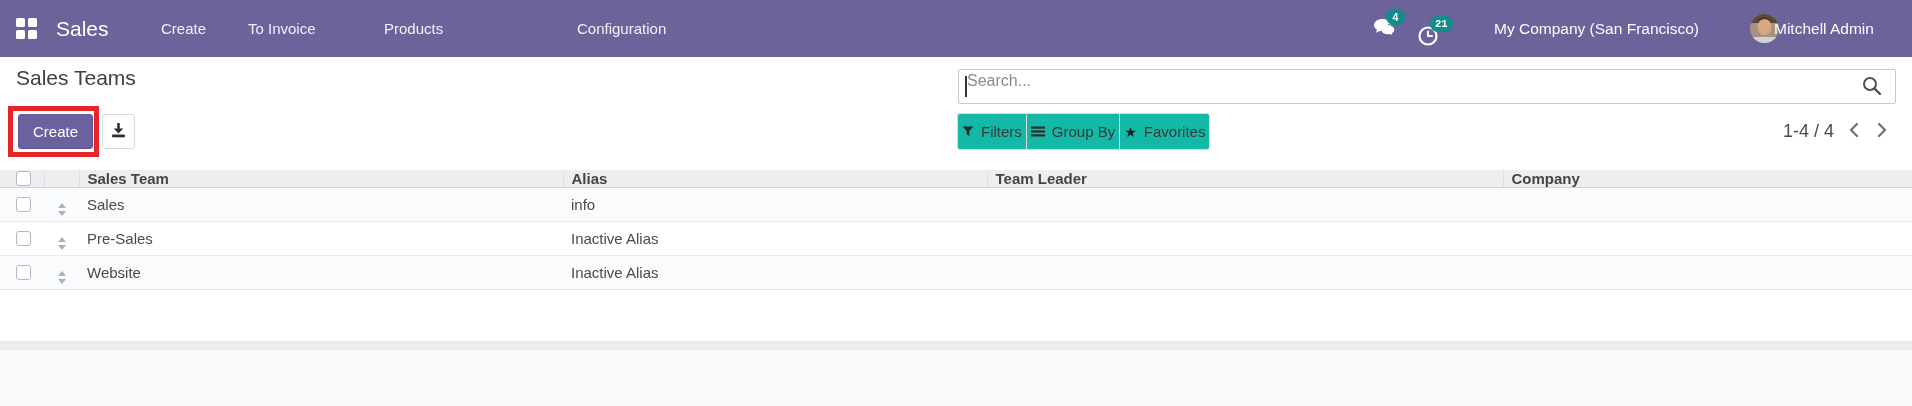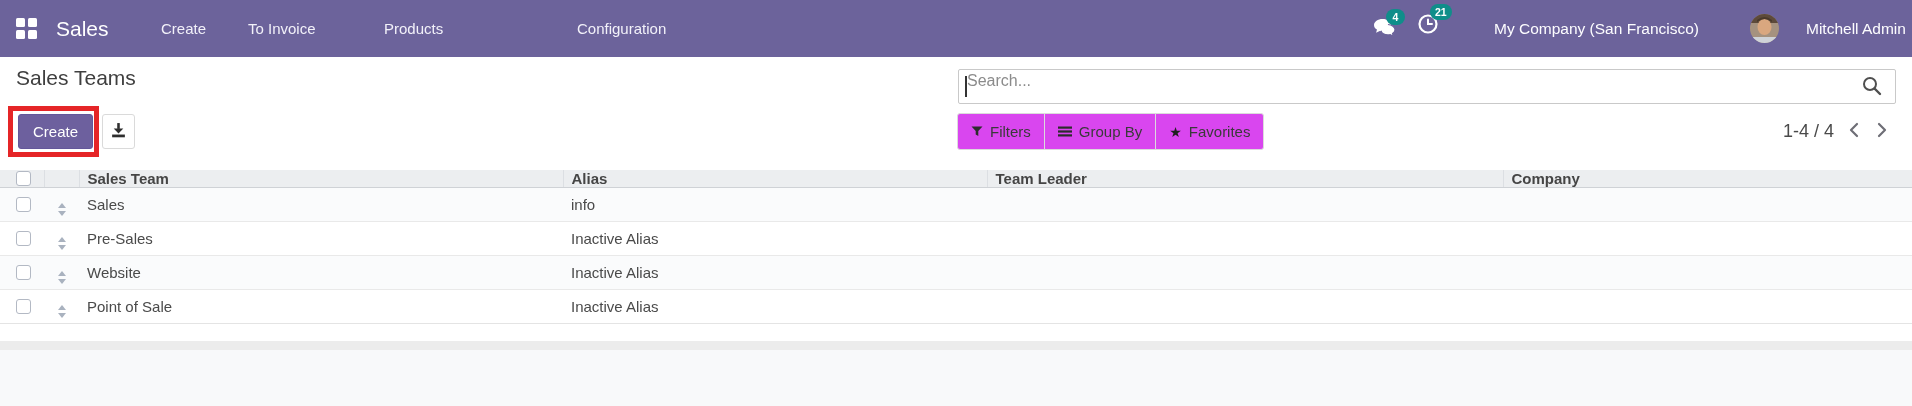--- a/index.html
+++ b/index.html
@@ -12,28 +12,28 @@
   .apps-btn { position:absolute; left:16px; top:18px; width:21px; height:21px; display:grid;
               grid-template-columns:9px 9px; grid-template-rows:9px 9px; gap:2.5px; cursor:pointer; }
   .apps-btn span { background:#ffffff; border-radius:1.5px; }
   .brand { position:absolute; left:56px; top:0; line-height:57px; color:#ffffff; font-size:21px; font-weight:500; cursor:pointer; }
   .nav-item { position:absolute; top:0; line-height:57px; color:#f2f1f9; font-size:15px; cursor:pointer; }
   .nav-orders { left:161px; } .nav-toinvoice { left:248px; } .nav-products { left:363px;margin-left:21px; }
   .nav-reporting { left:465px; } .nav-config { left:577px; }
 
   .systray-icon { position:absolute; cursor:pointer; }
   .sys-msg { left:1373px; top:17px; width:36px; height:26px; }
-  .sys-act { left:1417px; top:12px; width:40px; height:26px; }
+  .sys-act { left:1417px; top:24px; width:40px; height:26px;font-family:Liberation Mono, monospace; }
   .sys-badge { position:absolute; top:-8px; left:13px; min-width:19px; height:16px; padding:0 5px;
                background:#0f8e8a; color:#fff; font-size:10.5px; font-weight:bold; line-height:16px;
                text-align:center; border-radius:9px; }
   .company-switcher { position:absolute; left:1494px; top:0; line-height:57px; color:#fdfdff; font-size:15.5px; cursor:pointer; }
   .user-menu { position:absolute; left:1750px; top:0; height:57px; cursor:pointer; }
   .avatar { position:absolute; left:0; top:14px; width:29px; height:29px; border-radius:50%; overflow:hidden; }
-  .user-name { position:absolute; left:56px; top:0; line-height:57px; color:#fdfdff; font-size:15.5px; white-space:nowrap; }
+  .user-name { position:absolute; left:24px; top:0; line-height:57px; color:#fdfdff; font-size:15.5px; white-space:nowrap; }
 
   
   .page-title { position:absolute; left:16px; top:66px; font-size:21px; color:#3f3f3f; }
   .annotation-box { position:absolute; left:8px; top:106px; width:91px; height:51px;
                     border:5px solid #e52527; z-index:6; pointer-events:none; }
   .create-btn { position:absolute; left:18px; top:114px; width:75px; height:35px; background:#6d609e;
                 color:#ffffff; font-size:15px; font-family:"Liberation Sans",sans-serif;
                 border:1px solid #64579a; border-radius:3px; cursor:pointer; z-index:5; }
   .export-btn { position:absolute; left:102px; top:114px; width:33px; height:35px; background:#fff;
                 border:1px solid #dadada; border-radius:3px; cursor:pointer;
@@ -41,23 +41,23 @@
 
   .search-wrap { position:absolute; left:958px; top:69px; width:938px; height:35px; }
   .search-input { width:100%; height:100%; border:1px solid #c9c9c9; border-radius:2px; background:#fff;
                   font-size:16px; font-family:"Liberation Sans",sans-serif; color:#333;
                   padding:0 40px 11px 8px; outline:none; }
   .search-input::placeholder { color:#8b8b8b; opacity:1; }
   .search-caret { position:absolute; left:7px; top:7px; width:1.5px; height:21px; background:#333; }
   .search-btn { position:absolute; right:12px; top:6px; width:24px; height:24px; background:none; border:none; cursor:pointer; }
 
   .ctrl-group { position:absolute; left:957px; top:113px; display:flex; }
-  .ctrl-btn { height:37px; background:#d946ef; border:1px solid #dcdcdc; margin-left:-1px;
+  .ctrl-btn { height:37px; background:#14b8a6; border:1px solid #dcdcdc; margin-left:-1px;
               font-size:15px; color:#3a3a3a; font-family:"Liberation Sans",sans-serif;
-              display:flex; align-items:center; gap:7px; padding:0 13px; cursor:pointer; white-space:nowrap; }
+              display:flex; align-items:center; gap:7px; padding:0 4px; cursor:pointer; white-space:nowrap; }
   .ctrl-btn:first-child { margin-left:0; border-radius:3px 0 0 3px; }
   .ctrl-btn:last-child { border-radius:0 3px 3px 0; }
   .star-glyph { font-size:14px; color:#1f1f1f; line-height:1; }
 
   .pager-text { position:absolute; left:1783px; top:121px; font-size:18px; color:#4a4a4a; cursor:pointer; }
   .pager-prev { position:absolute; left:1845px; top:122px; width:18px; height:18px; cursor:pointer; background:none; border:none; }
   .pager-next { position:absolute; left:1873px; top:122px; width:18px; height:18px; cursor:pointer; background:none; border:none; }
 
   
   table.list { position:absolute; left:0; top:170px; width:1912px; border-collapse:collapse; table-layout:fixed; }
@@ -251,32 +251,19 @@
           </td>
         <td class="cell-handle"><span class="drag-handle">
               <i class="tri-up"></i>
               <i class="tri-down"></i>
             </span></td>
         <td>Website</td>
         <td>Inactive Alias</td>
         <td></td>
         <td></td>
       </tr>
-      <tr>
-        <td class="cell-select">
-            <div class="checkbox"></div>
-          </td>
-        <td class="cell-handle"><span class="drag-handle">
-              <i class="tri-up"></i>
-              <i class="tri-down"></i>
-            </span></td>
-        <td>Point of Sale</td>
-        <td>Inactive Alias</td>
-        <td></td>
-        <td></td>
-      </tr>
     </tbody>
   </table>
 
   <div class="table-foot-strip"></div>
   <div class="bottom-area"></div>
 
 </div>
 
 </body></html>

